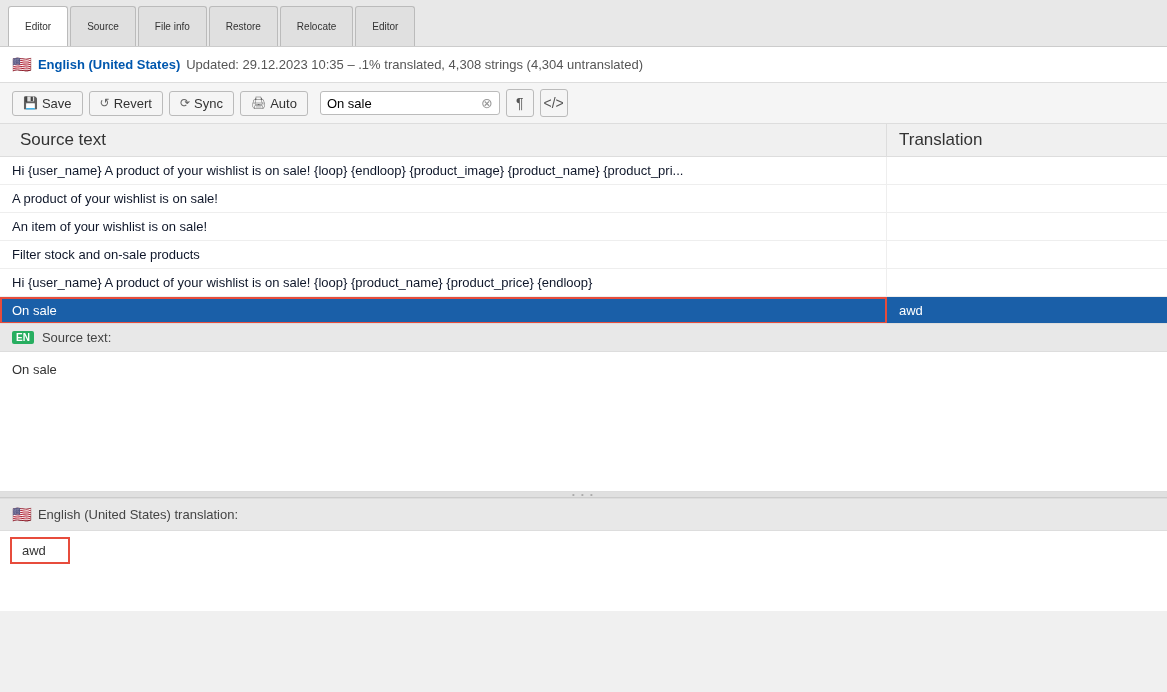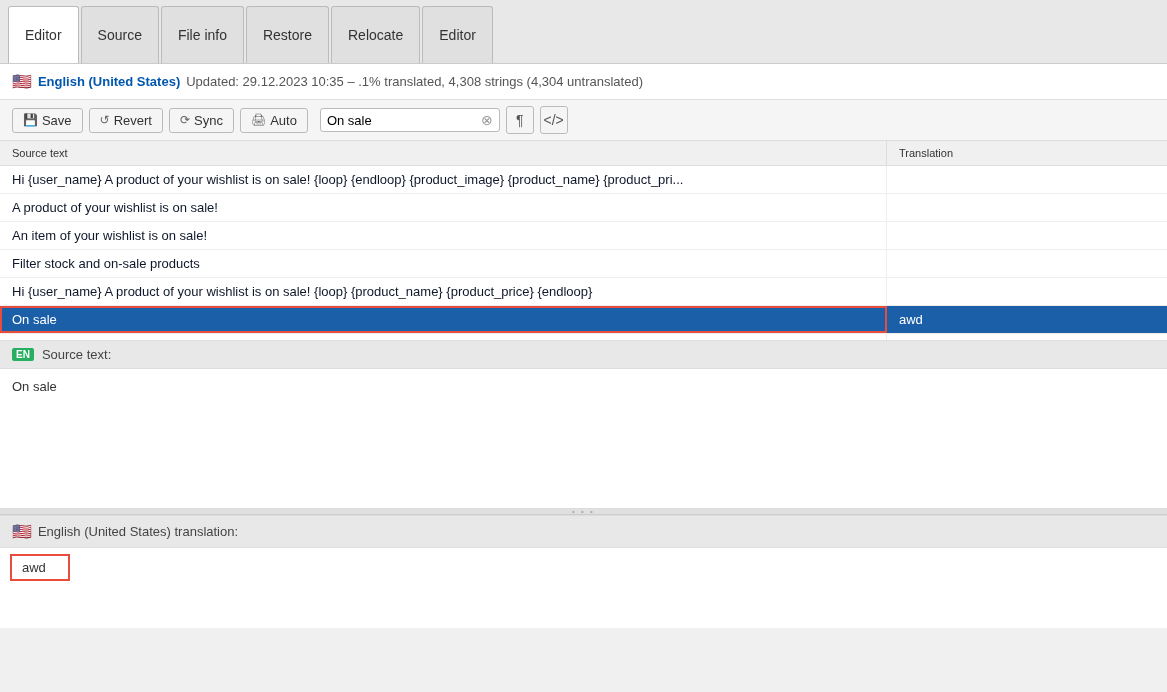--- a/index.html
+++ b/index.html
@@ -7,26 +7,26 @@
 
     
     .tab-bar {
       display: flex;
       background: #e8e8e8;
       border-bottom: 1px solid #ccc;
       padding: 6px 8px 0;
       gap: 2px;
     }
     .tab {
-      padding: 20px 16px;
+      padding: 14px 16px;
       border: 1px solid #bbb;
       border-bottom: none;
       background: #e0e0e0;
       cursor: pointer;
-      font-size: 14px;
+      font-size: 10px;
       border-radius: 3px 3px 0 0;
     }
     .tab.active {
       background: #fff;
       border-color: #bbb;
       font-weight: 500;
     }
 
     
     .info-bar {
@@ -114,21 +114,22 @@
       border-bottom: 1px solid #ddd;
       overflow-y: auto;
       max-height: 200px;
     }
     .table-header {
       display: grid;
       grid-template-columns: 1fr 280px;
       background: #f0f0f0;
       border-bottom: 1px solid #ddd;
       font-weight: 500;
-      font-size: 11px;
+      font-size: 17px;
+      padding-left: 8px;
     }
     .th {
       padding: 6px 12px;
       border-right: 1px solid #ddd;
       color: #333;
     }
     .th:last-child { border-right: none; }
 
     .table-row {
       display: grid;

